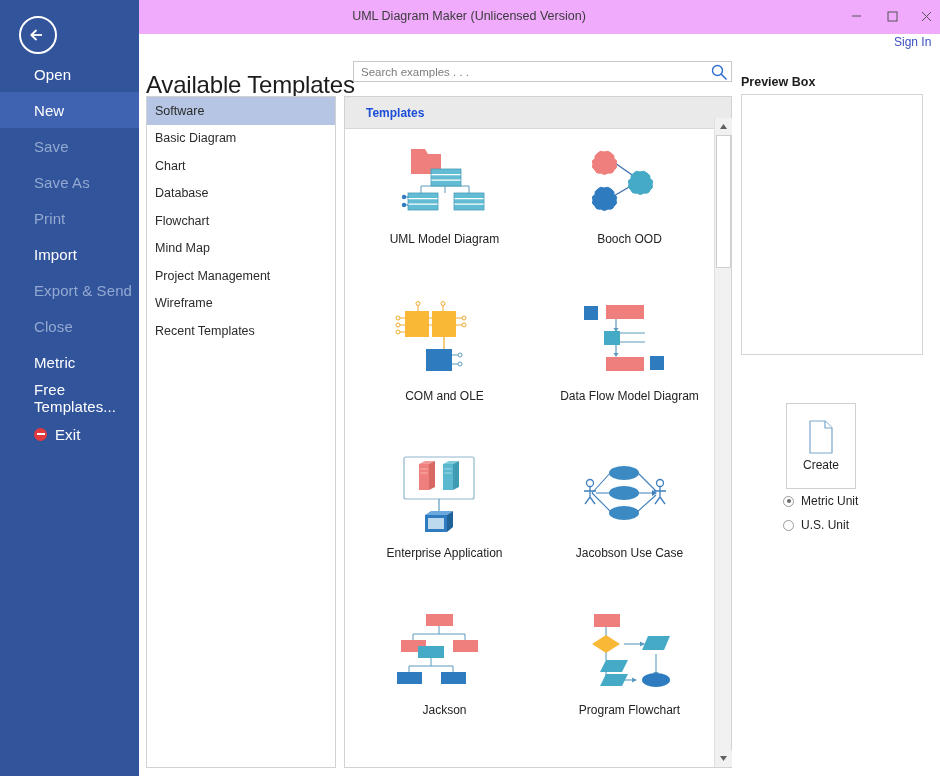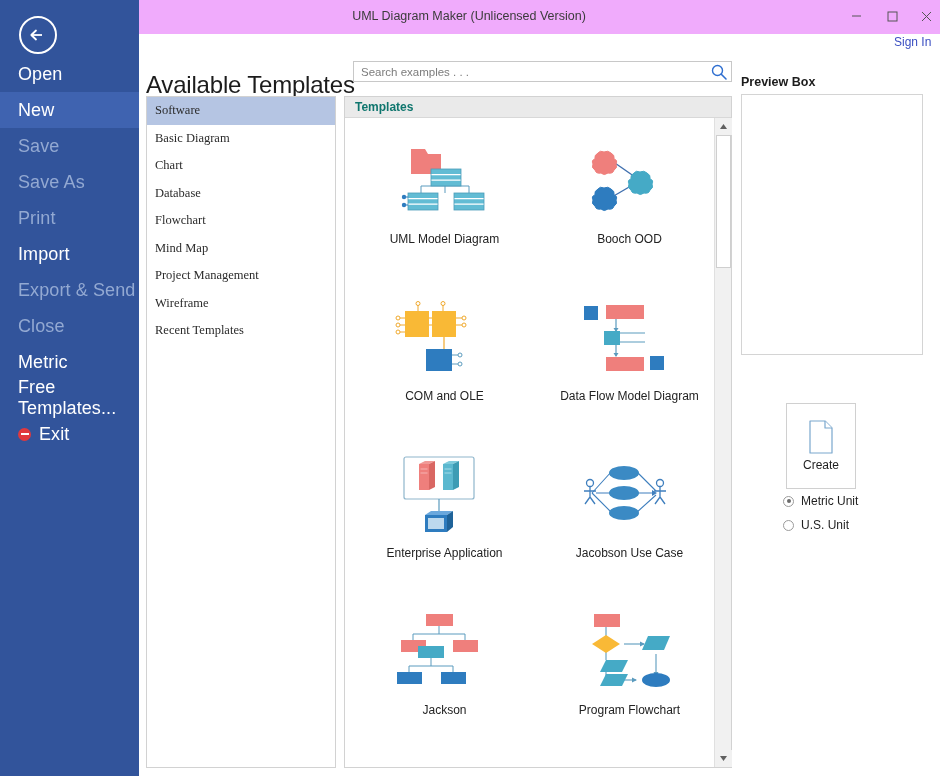--- a/index.html
+++ b/index.html
@@ -23,22 +23,22 @@
     position: absolute; left: 19px; top: 16px;
     width: 38px; height: 38px;
     border: 2px solid #ffffff;
     border-radius: 50%;
     cursor: pointer;
   }
   #back-btn svg { display: block; }
   .nav-item {
     position: absolute; left: 0; width: 139px; height: 36px;
     display: flex; align-items: center;
-    padding-left: 18px;
-    font-size: 18px;
+    padding-left: 34px;
+    font-size: 15px;
     color: #ffffff;
     cursor: pointer;
     letter-spacing: .1px;
   }
   .nav-item.dim { color: #93a9d2; }
   .nav-item.active { background: #3f63b0; }
   .exit-dot {
     display: inline-block;
     width: 13px; height: 13px;
     border-radius: 50%;
@@ -107,46 +107,45 @@
     position: absolute; right: 3px; top: 1px;
     width: 18px; height: 18px; cursor: pointer;
   }
 
   
   #cat-panel {
     position: absolute; left: 146px; top: 96px;
     width: 190px; height: 672px;
     border: 1px solid #d2d2d2;
     background: #ffffff;
-    font-family: Liberation Serif, serif;
   }
   .cat-item {
     height: 27.5px;
     display: flex; align-items: center;
     padding-left: 8px;
     font-size: 12.5px; color: #2b2b2b;
     cursor: pointer;
   }
   .cat-item.selected { background: #b5c5e3; }
 
   
   #tpl-panel {
     position: absolute; left: 344px; top: 96px;
     width: 388px; height: 672px;
     border: 1px solid #d2d2d2;
     background: #ffffff;
   }
   #tpl-head {
     position: absolute; left: 0; top: 0;
-    width: 386px; height: 21px;
+    width: 386px; height: 32px;
     background: #eaeaea;
     border-bottom: 1px solid #d8d8d8;
     display: flex; align-items: center;
-    padding-left: 10px;
-    font-size: 12px; font-weight: bold; color: #0f766e;
+    padding-left: 21px;
+    font-size: 12px; font-weight: bold; color: #1d4ed8;
   }
   #tpl-body {
     position: absolute; left: 0; top: 21px;
     width: 370px; height: 649px;
     overflow: hidden;
   }
   .tpl-row {
     display: flex;
     width: 370px;
   }

